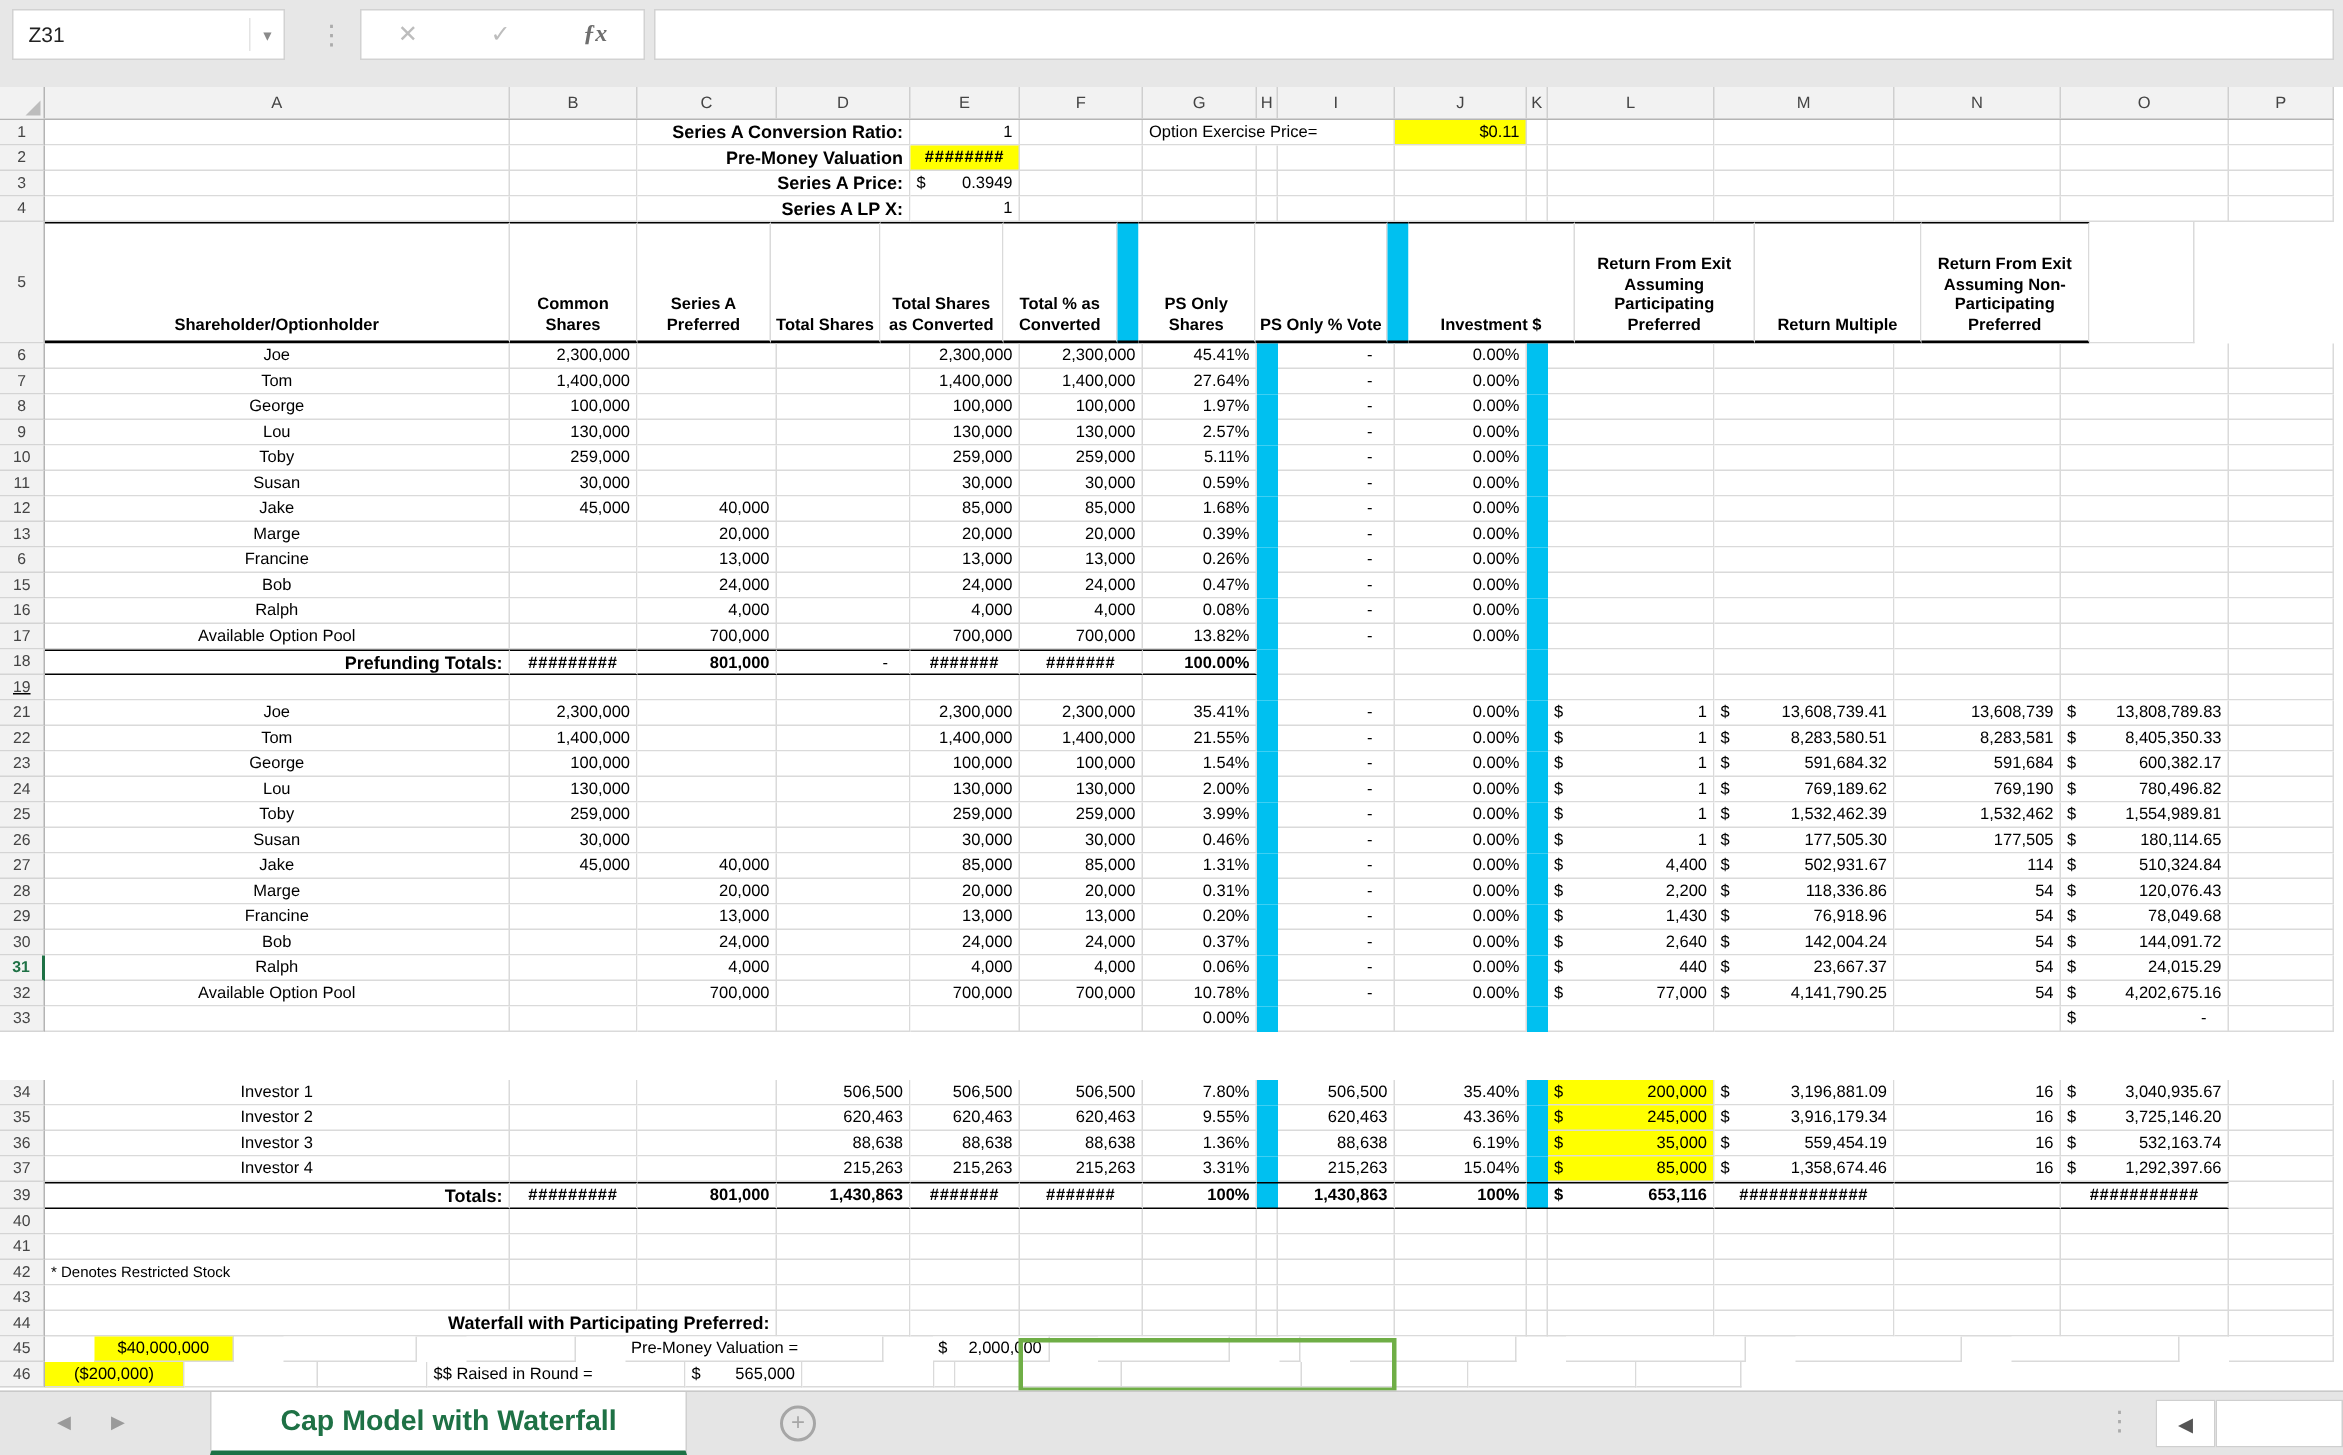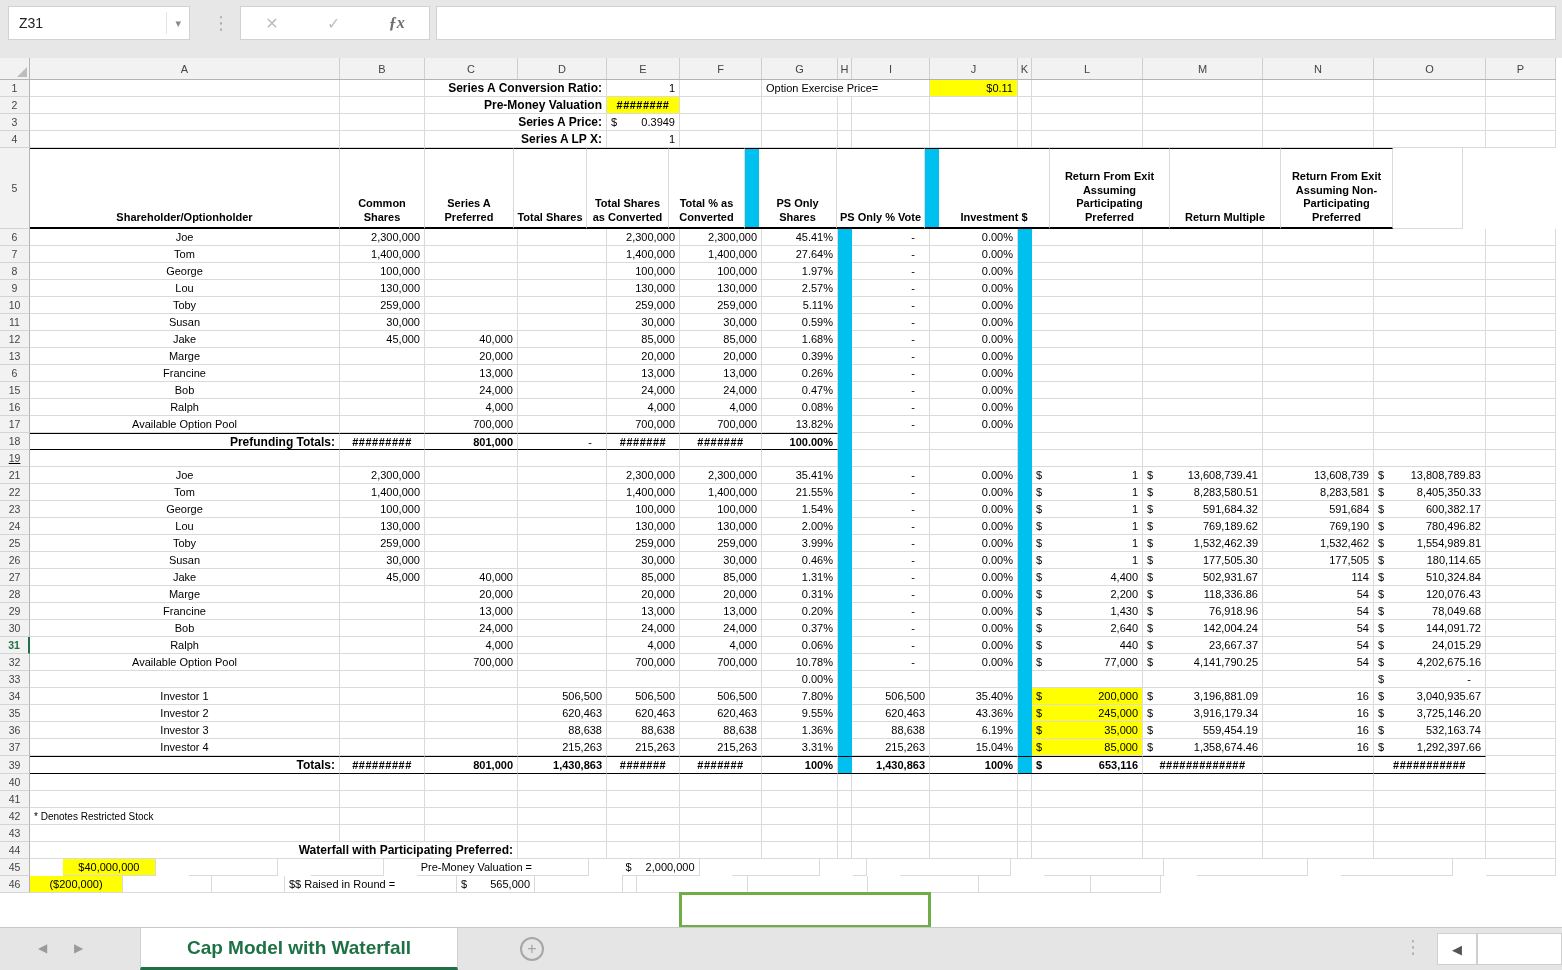--- a/index.html
+++ b/index.html
@@ -815,21 +815,21 @@
       <div class="cell cyan al-r" style="width: 14px;"></div>
       <div class="cell al-r" style="width: 111px;"></div>
       <div class="cell al-r" style="width: 120px;"></div>
       <div class="cell al-r" style="width: 111px;"></div>
       <div class="cell al-r acct" style="width: 112px;">
         <span class="cur">$</span>
         <span class="val neg">-</span>
       </div>
       <div class="cell al-r" style="width: 70px;"></div>
     </div>
-    <div class="grid-row" style="height: 17px;">
+    <div class="grid-row" style="height: 17px; margin-top: 32px;">
       <div class="row-hdr">34</div>
       <div class="cell al-c" style="width: 310px;">Investor 1</div>
       <div class="cell al-r" style="width: 85px;"></div>
       <div class="cell al-r" style="width: 93px;"></div>
       <div class="cell al-r" style="width: 89px;">506,500</div>
       <div class="cell al-r" style="width: 73px;">506,500</div>
       <div class="cell al-r" style="width: 82px;">506,500</div>
       <div class="cell al-r" style="width: 76px;">7.80%</div>
       <div class="cell cyan al-r" style="width: 14px;"></div>
       <div class="cell al-r" style="width: 78px;">506,500</div>

